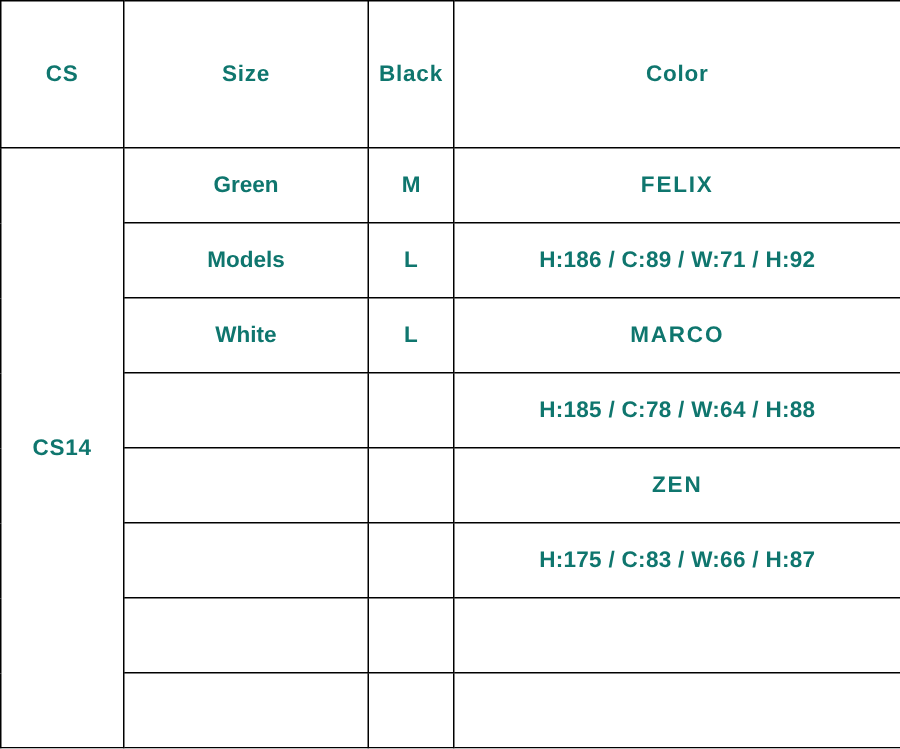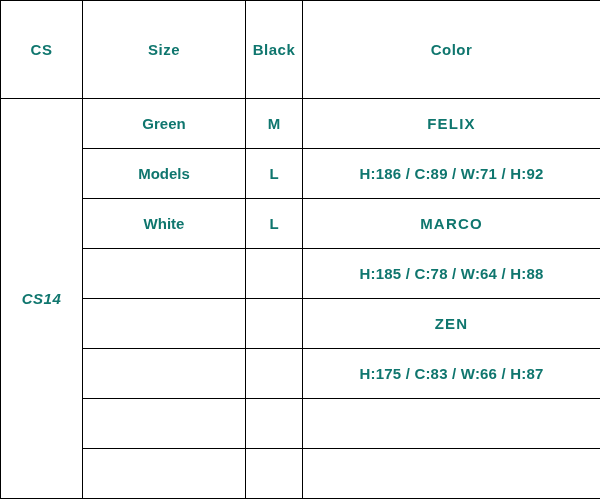--- a/index.html
+++ b/index.html
@@ -47,21 +47,20 @@
   }
   
   col.c-cs    { width: 82px; }
   col.c-color { width: 163px; }
   col.c-size  { width: 57px; }
   col.c-models{ width: 298px; }
 
   td.cs-cell {
     font-size: 15px;
     letter-spacing: 0.5px;
-    font-style: italic;
   }
   td.shaded {
     background: #a8a8a8;
     color: #ffffff;
     letter-spacing: 1.2px;
   }
   td.models-text {
     font-size: 14.5px;
     letter-spacing: 0.2px;
   }

